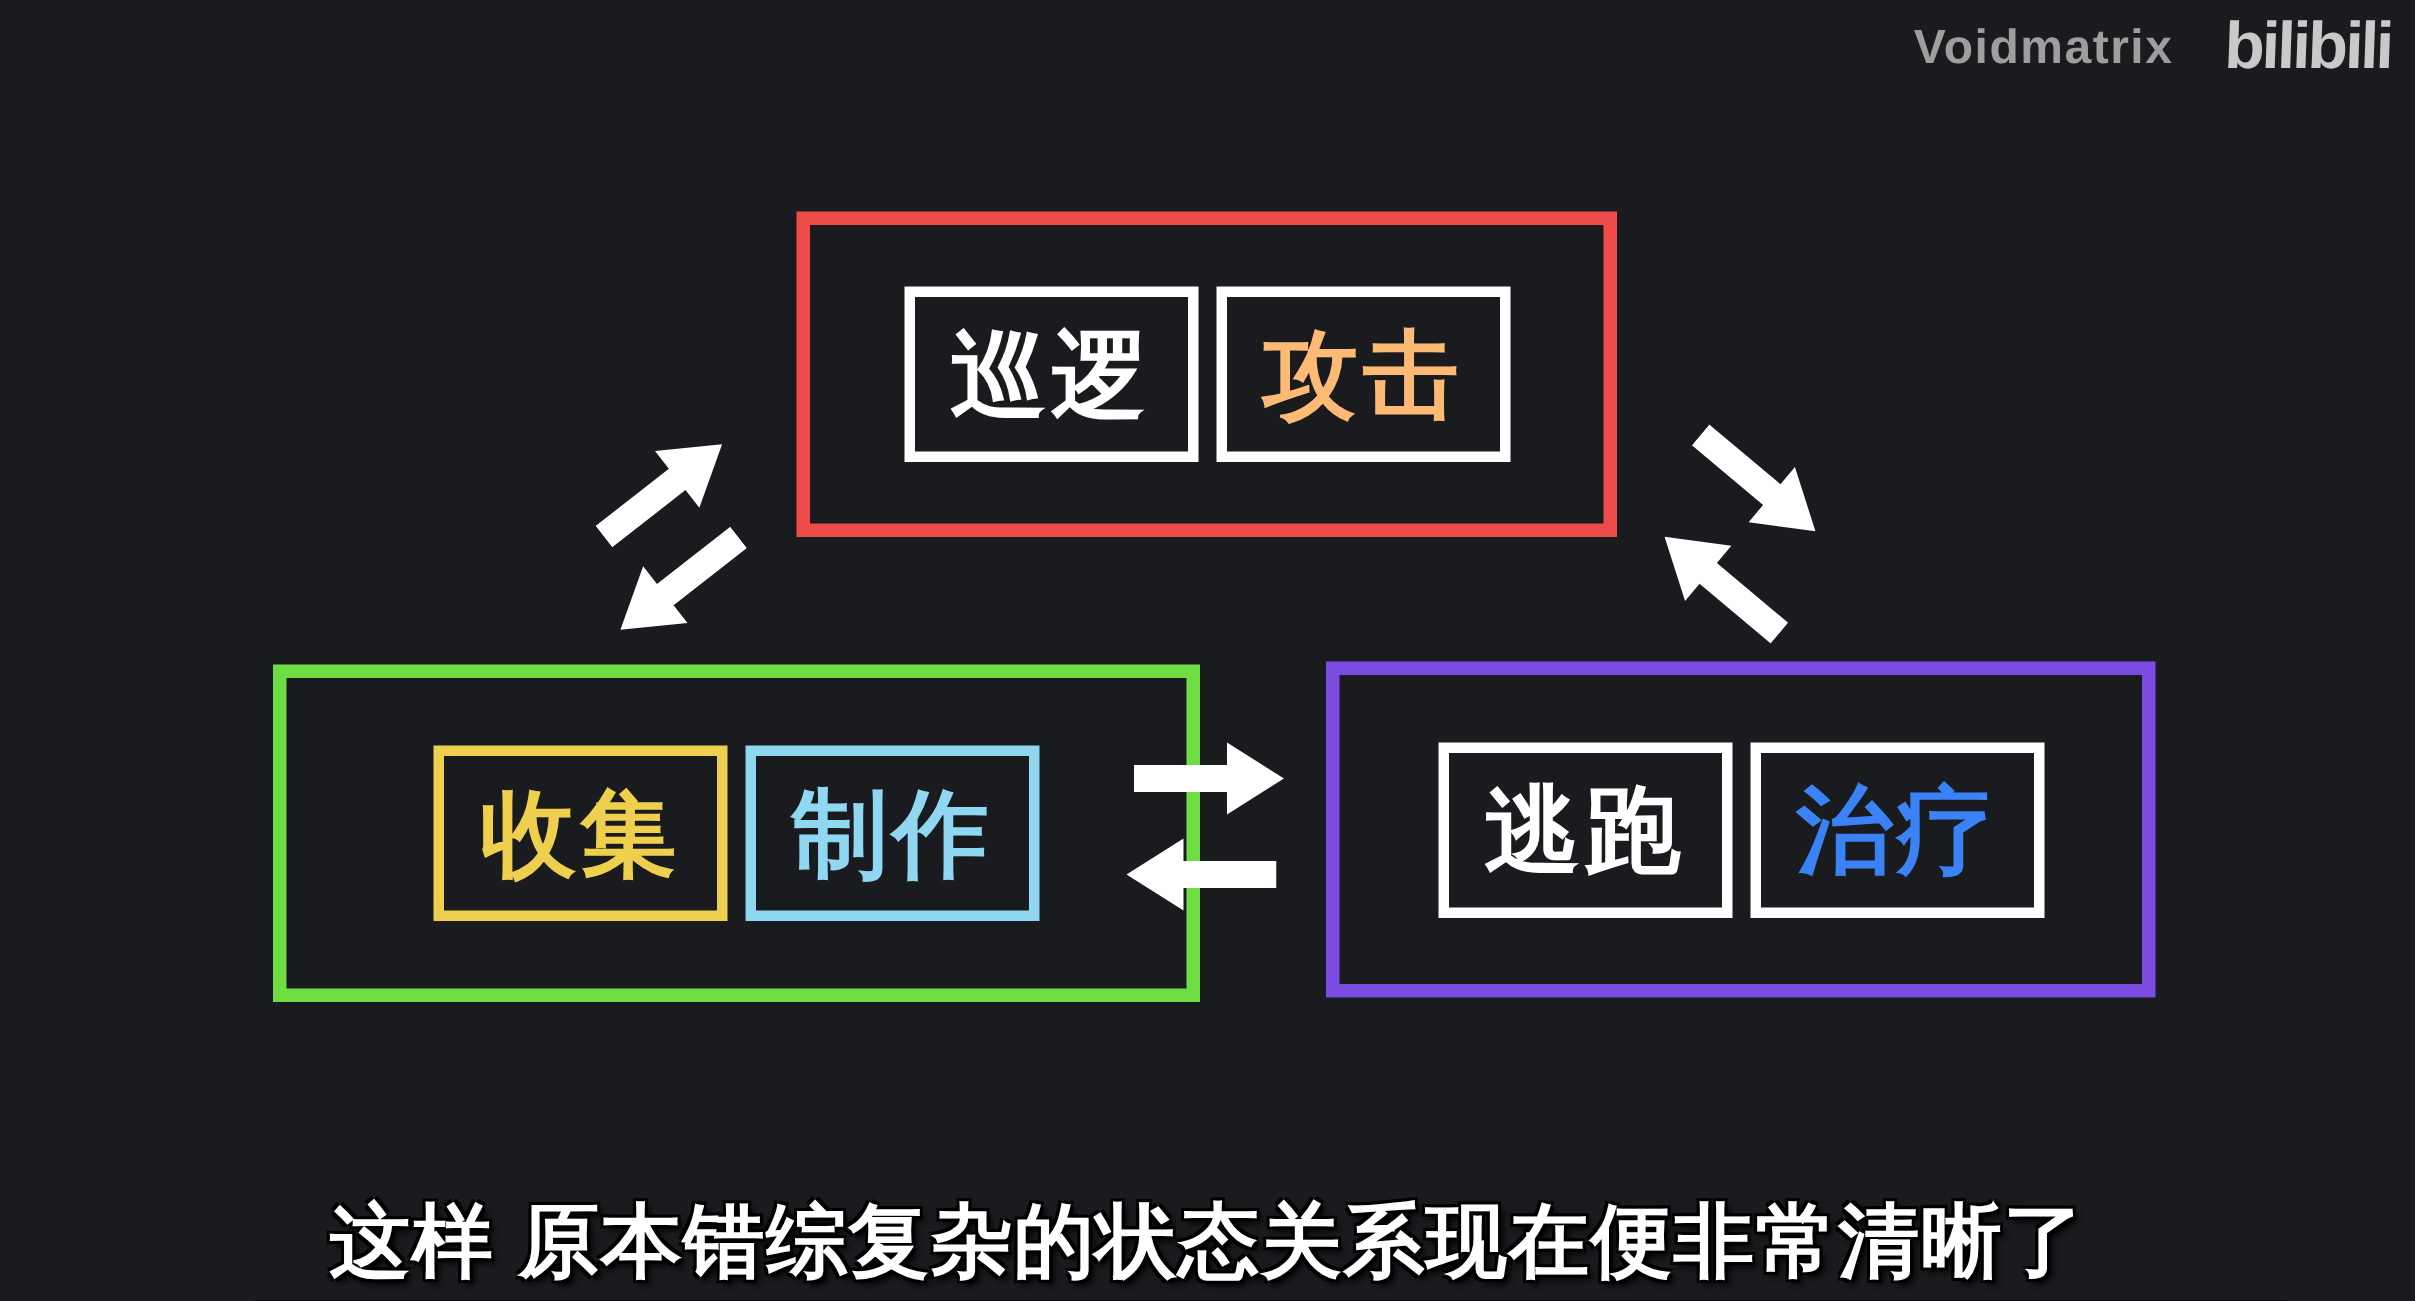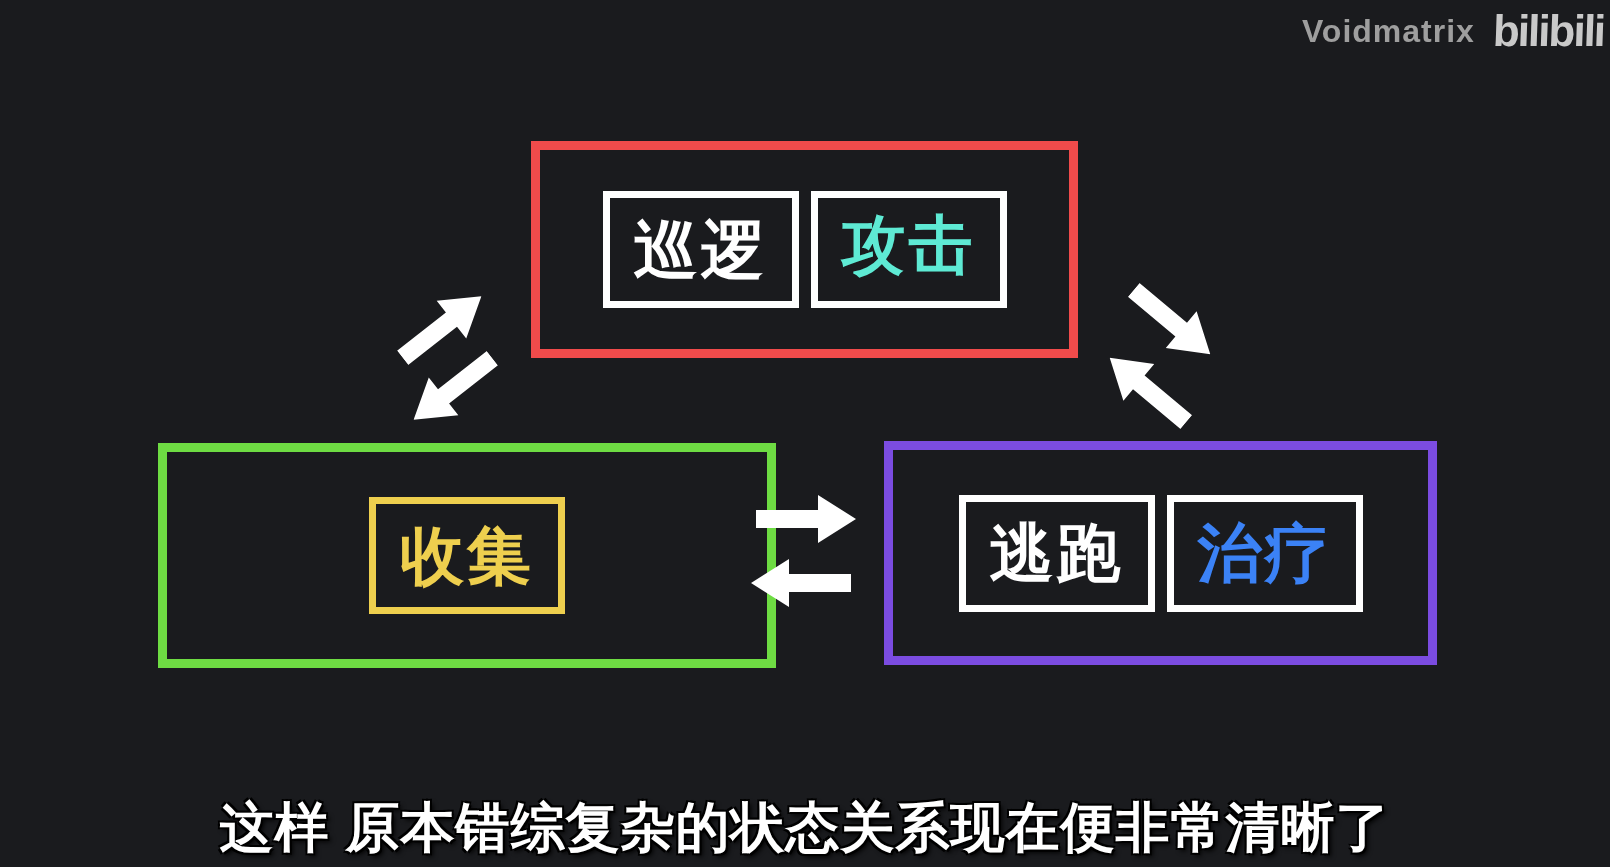--- a/index.html
+++ b/index.html
@@ -13,24 +13,24 @@
     height: 867px;
     background: #1a1b1e;
     overflow: hidden;
     font-family: "Liberation Sans", sans-serif;
   }
 
   
   .watermark {
     position: absolute;
     top: 6px;
-    right: 6px;
+    right: 16px;
     display: flex;
     align-items: center;
-    gap: 18px;
+    gap: 34px;
   }
   .wm-author {
     font-size: 32px;
     font-weight: 700;
     color: #9e9e9e;
     letter-spacing: 1px;
   }
   .wm-logo {
     font-size: 44px;
     font-weight: 800;
@@ -43,21 +43,21 @@
   .node {
     position: absolute;
     box-sizing: border-box;
     border: 9px solid #fff;
     display: flex;
     align-items: center;
     justify-content: center;
     gap: 12px;
   }
   .node-combat   { left: 531px; top: 141px; width: 547px; height: 217px; }
-  .node-gather   { left: 158px; top: 443px; width: 618px; height: 225px; }
+  .node-gather   { left: 182px; top: 443px; width: 618px; height: 225px; }
   .node-survival { left: 884px; top: 441px; width: 553px; height: 224px; }
 
   .state-box {
     box-sizing: border-box;
     border: 7px solid #fff;
     padding: 10px 24px;
     min-width: 196px;
     min-height: 117px;
     display: flex;
     align-items: center;
@@ -112,28 +112,31 @@
 
   <div class="watermark">
     <span class="wm-author" style="color: rgb(158, 158, 158);">Voidmatrix</span>
     <span class="wm-logo" style="color: rgb(201, 201, 201);">bilibili</span>
   </div>
 
   <div class="node node-combat" style="border-color: rgb(240, 75, 75);">
     <div class="state-box" style="border-color: rgb(255, 255, 255); color: rgb(255, 255, 255);">
       <span class="state-label">巡逻</span>
     </div>
-    <div class="state-box" style="border-color: rgb(255, 255, 255); color: #5eead4; font-family: Liberation Mono, monospace;">
+    <div class="state-box" style="border-color: rgb(255, 255, 255); color: #fdba74;">
       <span class="state-label">攻击</span>
     </div>
   </div>
 
   <div class="node node-gather" style="border-color: rgb(110, 220, 67);">
     <div class="state-box" style="border-color: rgb(238, 207, 78); color: rgb(238, 207, 78);">
       <span class="state-label">收集</span>
+    </div>
+    <div class="state-box" style="border-color: rgb(144, 216, 242); color: rgb(144, 216, 242);">
+      <span class="state-label">制作</span>
     </div>
   </div>
 
   <div class="node node-survival" style="border-color: rgb(123, 76, 225);">
     <div class="state-box" style="border-color: rgb(255, 255, 255); color: rgb(255, 255, 255);">
       <span class="state-label">逃跑</span>
     </div>
     <div class="state-box" style="border-color: rgb(255, 255, 255); color: #3b82f6;">
       <span class="state-label">治疗</span>
     </div>

